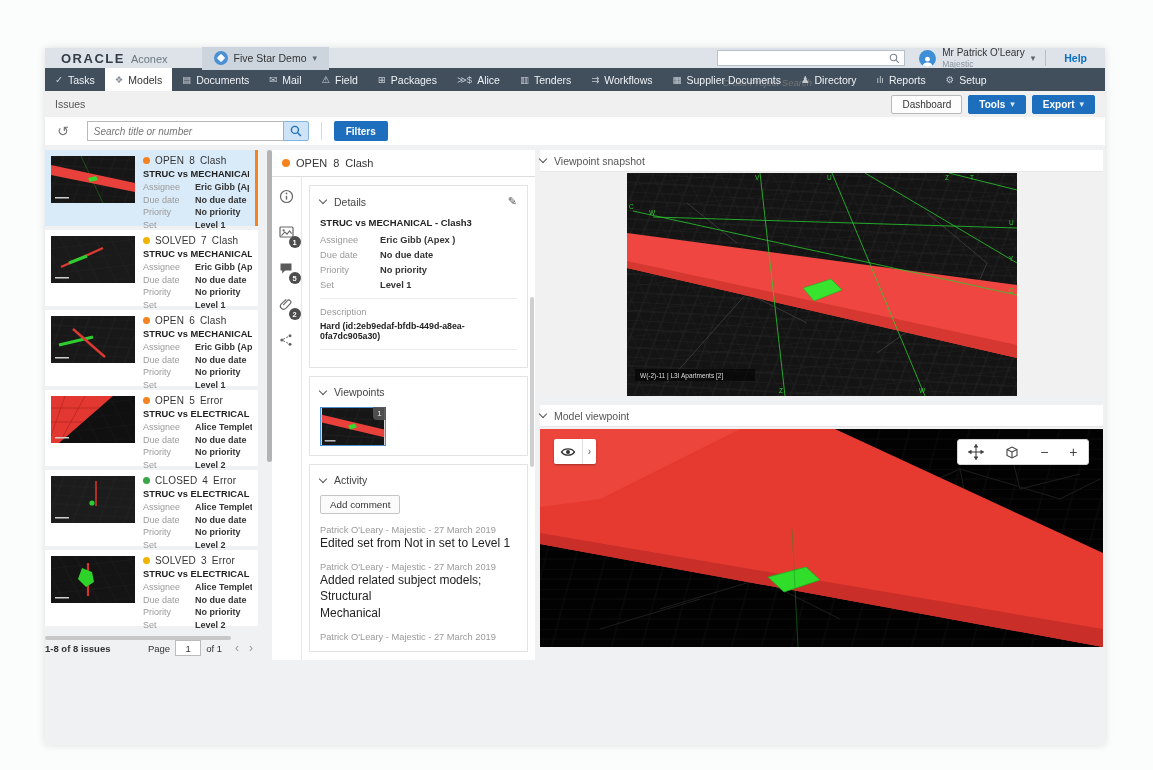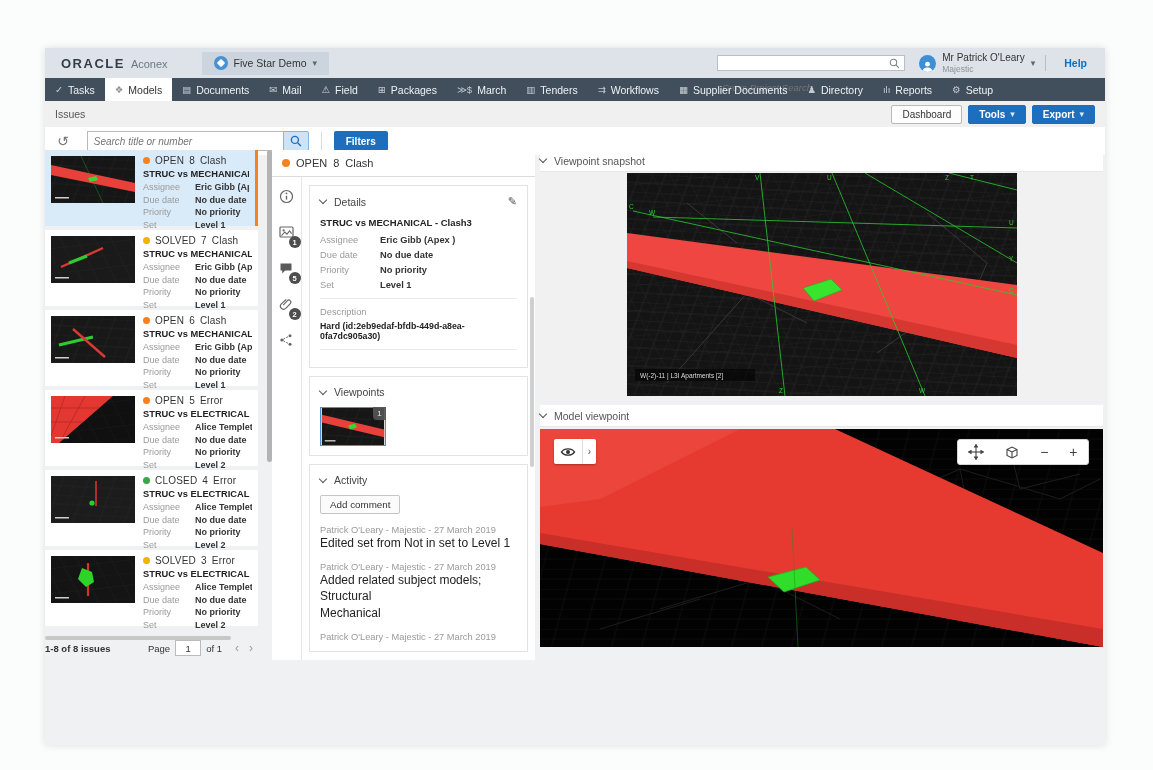--- a/index.html
+++ b/index.html
@@ -2,21 +2,21 @@
 <html><head>
 <meta charset="utf-8">
 <style>
   * { margin:0; padding:0; box-sizing:border-box; }
   html,body { width:1153px; height:770px; overflow:hidden; background:#fbfcfc;
     font-family:"Liberation Sans","DejaVu Sans",sans-serif; }
   .app { position:absolute; left:45px; top:48px; width:1060px; height:697px;
     background:#eff1f2; box-shadow:0 0 8px rgba(0,0,0,.12); }
 
   
-  .topbar { height:30px; background:#dde3e9; display:flex; align-items:center; }
+  .topbar { height:20px; background:#dde3e9; display:flex; align-items:center; }
   .logo { display:flex; align-items:baseline; margin-left:16px; }
   .logo .oracle { font-size:13px; font-weight:bold; letter-spacing:1.5px; color:#343d47; }
   .logo .aconex { font-size:11px; color:#6d7781; margin-left:6px; }
   .proj-tab { height:23px; margin-left:34px; background:#ccd5dd; display:flex;
     align-items:center; padding:0 12px; gap:6px; cursor:pointer; }
   .proj-ico { width:14px; height:14px; border-radius:50%; background:#4a90d2;
     display:flex; align-items:center; justify-content:center; }
   .proj-ico span { width:6px; height:6px; background:#fff; border-radius:1px; transform:rotate(45deg); }
   .proj-tab .lbl { font-size:10.5px; color:#333; }
   .caret { font-size:9px; color:#5c6670; }
@@ -229,21 +229,21 @@
     <div class="tab">
           <span class="tico">⚠</span>
           <span>Field</span>
         </div>
     <div class="tab">
           <span class="tico">⊞</span>
           <span>Packages</span>
         </div>
     <div class="tab">
           <span class="tico">≫$</span>
-          <span>March</span>
+          <span>Alice</span>
         </div>
     <div class="tab">
           <span class="tico">▥</span>
           <span>Tenders</span>
         </div>
     <div class="tab">
           <span class="tico">⇉</span>
           <span>Workflows</span>
         </div>
     <div class="tab">

